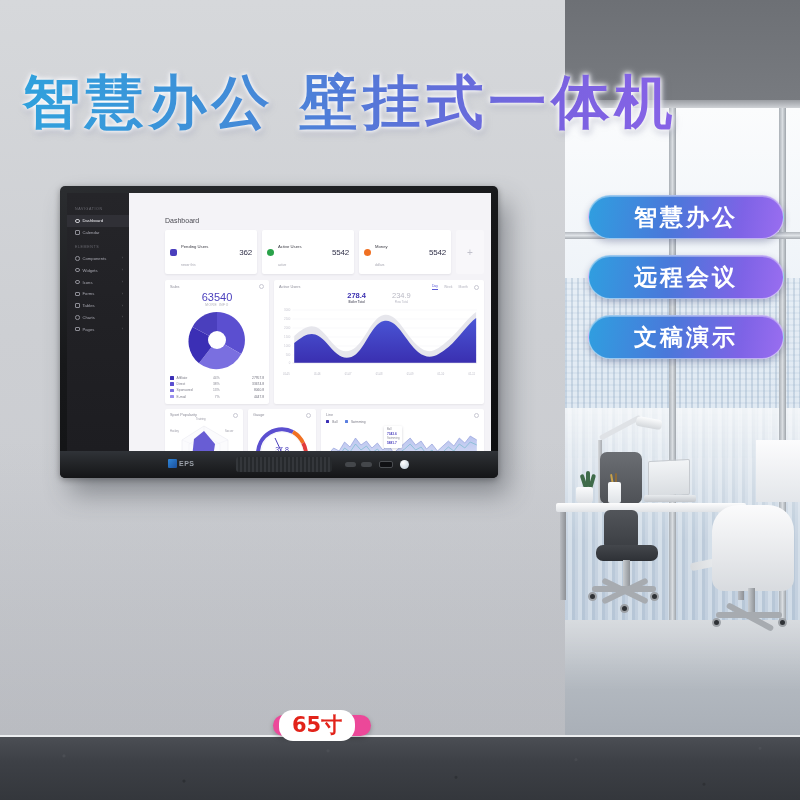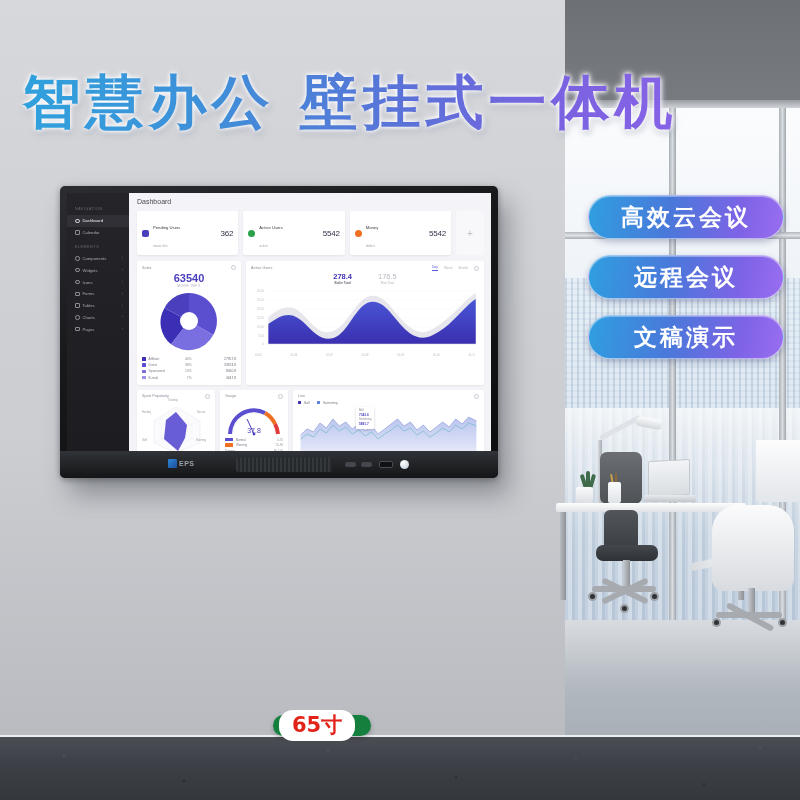--- a/index.html
+++ b/index.html
@@ -191,21 +191,21 @@
     color: #fff; font-size: 23px; font-weight: 700; letter-spacing: 3px;
     font-family: "DejaVu Sans", "Liberation Sans", sans-serif;
     display: flex; align-items: center; justify-content: center;
     box-shadow: 0 3px 7px rgba(50,60,110,.32), inset 0 1px 0 rgba(255,255,255,.35);
     border: 1px solid rgba(255,255,255,.5);
   }
 
   
   .badge-bar {
     position: absolute; left: 273px; top: 715px; height: 21px;
-    background: #15803d; border-radius: 19px;
+    background: #ec4899; border-radius: 19px;
     display: flex; align-items: center; padding: 0 16px 0 6px; gap: 11px;
     box-shadow: 0 2px 5px rgba(0,0,0,.25);
   }
   .badge-size {
     background: #fff; color: #e2231a; border-radius: 14px;
     padding: 3px 13px; font-size: 21px; font-weight: 700;
     font-family: "DejaVu Sans", "Liberation Sans", sans-serif;
     letter-spacing: 0px; line-height: 1.15;
   }
   .badge-text {
@@ -272,21 +272,21 @@
   }
   .sb-item.active { background: #303036; color: #efeff3; }
   .sb-ic {
     width: 4.5px; height: 4.5px; border: .6px solid currentColor; border-radius: 1px;
     opacity: .8; flex-shrink: 0;
   }
   .sb-ic.round { border-radius: 50%; }
   .sb-arrow { margin-left: auto; font-size: 3.6px; opacity: .55; }
 
   
-  .main { flex: 1; padding: 5px 7px 0 8px; overflow: hidden; }
+  .main { flex: 1; padding: 24px 7px 0 8px; overflow: hidden; margin-left: 28px; }
   .dash-title { color: #4a4a52; font-size: 7px; margin-bottom: 6px; }
 
   .stats { display: flex; gap: 5px; margin-bottom: 6px; }
   .stat {
     background: #fff; border-radius: 2px; padding: 4px 5px;
     display: flex; align-items: center; gap: 4px;
     box-shadow: 0 1px 2px rgba(40,40,60,.08); flex: 1; min-width: 0;
   }
   .stat-ic { width: 7px; height: 7px; border-radius: 2px; flex-shrink: 0; }
   .stat-ic.circle { border-radius: 50%; }
@@ -306,21 +306,21 @@
     background: #fff; border-radius: 2px; padding: 4px 5px;
     box-shadow: 0 1px 2px rgba(40,40,60,.07); position: relative;
   }
   .card-h { display: flex; align-items: center; justify-content: space-between; margin-bottom: 2px; }
   .card-t { color: #8e8e9a; font-size: 3.8px; }
   .gear {
     width: 5px; height: 5px; border: .7px solid #c9c9d3; border-radius: 50%;
   }
 
   .sales { width: 104px; }
-  .sales-big { text-align: center; color: #4a3fbd; font-size: 11px; margin-top: 2px; font-weight: bold; }
+  .sales-big { text-align: center; color: #4a3fbd; font-size: 11px; margin-top: 2px; }
   .sales-sub { text-align: center; color: #a8a8b4; font-size: 3.2px; letter-spacing: .6px; margin-bottom: 2px; }
   .donut-wrap { display: flex; justify-content: center; margin: 2px 0 4px; }
   .legend-row {
     display: flex; align-items: center; gap: 3px; font-size: 3.3px; color: #7c7c88;
     padding: 1.1px 0;
   }
   .lg-sw { width: 3.6px; height: 3.6px; border-radius: .5px; flex-shrink: 0; }
   .lg-name { width: 26px; }
   .lg-pct { width: 14px; text-align: right; color: #8b8b96; }
   .lg-amt { flex: 1; text-align: right; color: #6f6f7c; }
@@ -406,21 +406,21 @@
   <div class="chair-base" style="left:724px;top:614px;width:52px;transform:rotate(28deg)"></div>
   <div class="caster" style="left:712px;top:618px"></div>
   <div class="caster" style="left:778px;top:618px"></div>
 
   <div class="floor-line"></div>
   <div class="floor"></div>
 
   <div class="headline">智慧办公  壁挂式一体机</div>
 
   <div class="pills">
-    <div class="pill">高效云会议</div>
+    <div class="pill">智慧办公</div>
     <div class="pill">远程会议</div>
     <div class="pill">文稿演示</div>
   </div>
 
   <div class="badge-bar">
     <span class="badge-size">65寸</span>
   </div>
 
   <div class="monitor">
     <div class="screen">
@@ -558,21 +558,21 @@
                 <span class="tab">Month</span>
                 <span class="gear"></span>
               </span>
             </div>
             <div class="totals">
               <span>
                 <div class="tot-v">278.4</div>
                 <div class="tot-l">Boiler Total</div>
               </span>
               <span>
-                <div class="tot-v grey">176.5</div>
+                <div class="tot-v grey">234.9</div>
                 <div class="tot-l grey">Flow Total</div>
               </span>
             </div>
             <svg width="100%" height="62" viewBox="0 0 210 62" preserveAspectRatio="none">
               <g stroke="#f2f2f6" stroke-width=".4">
                 <line x1="14" y1="4" x2="208" y2="4"></line>
                   <line x1="14" y1="13" x2="208" y2="13"></line>
                 <line x1="14" y1="22" x2="208" y2="22"></line>
                   <line x1="14" y1="31" x2="208" y2="31"></line>
                 <line x1="14" y1="40" x2="208" y2="40"></line>

